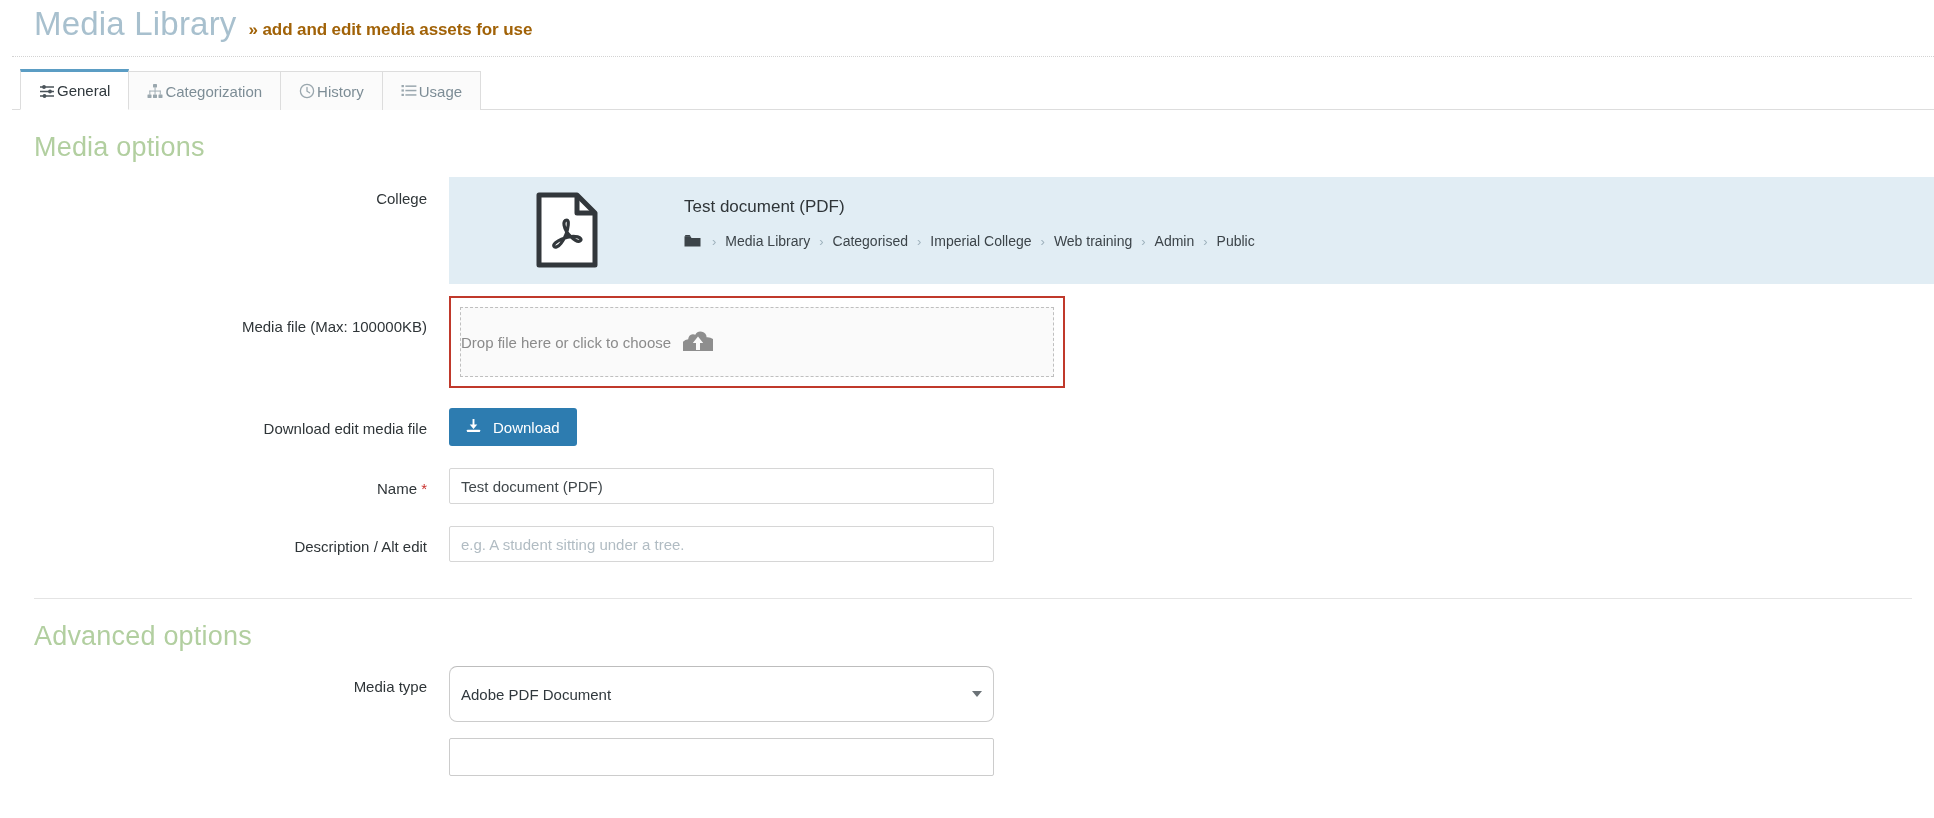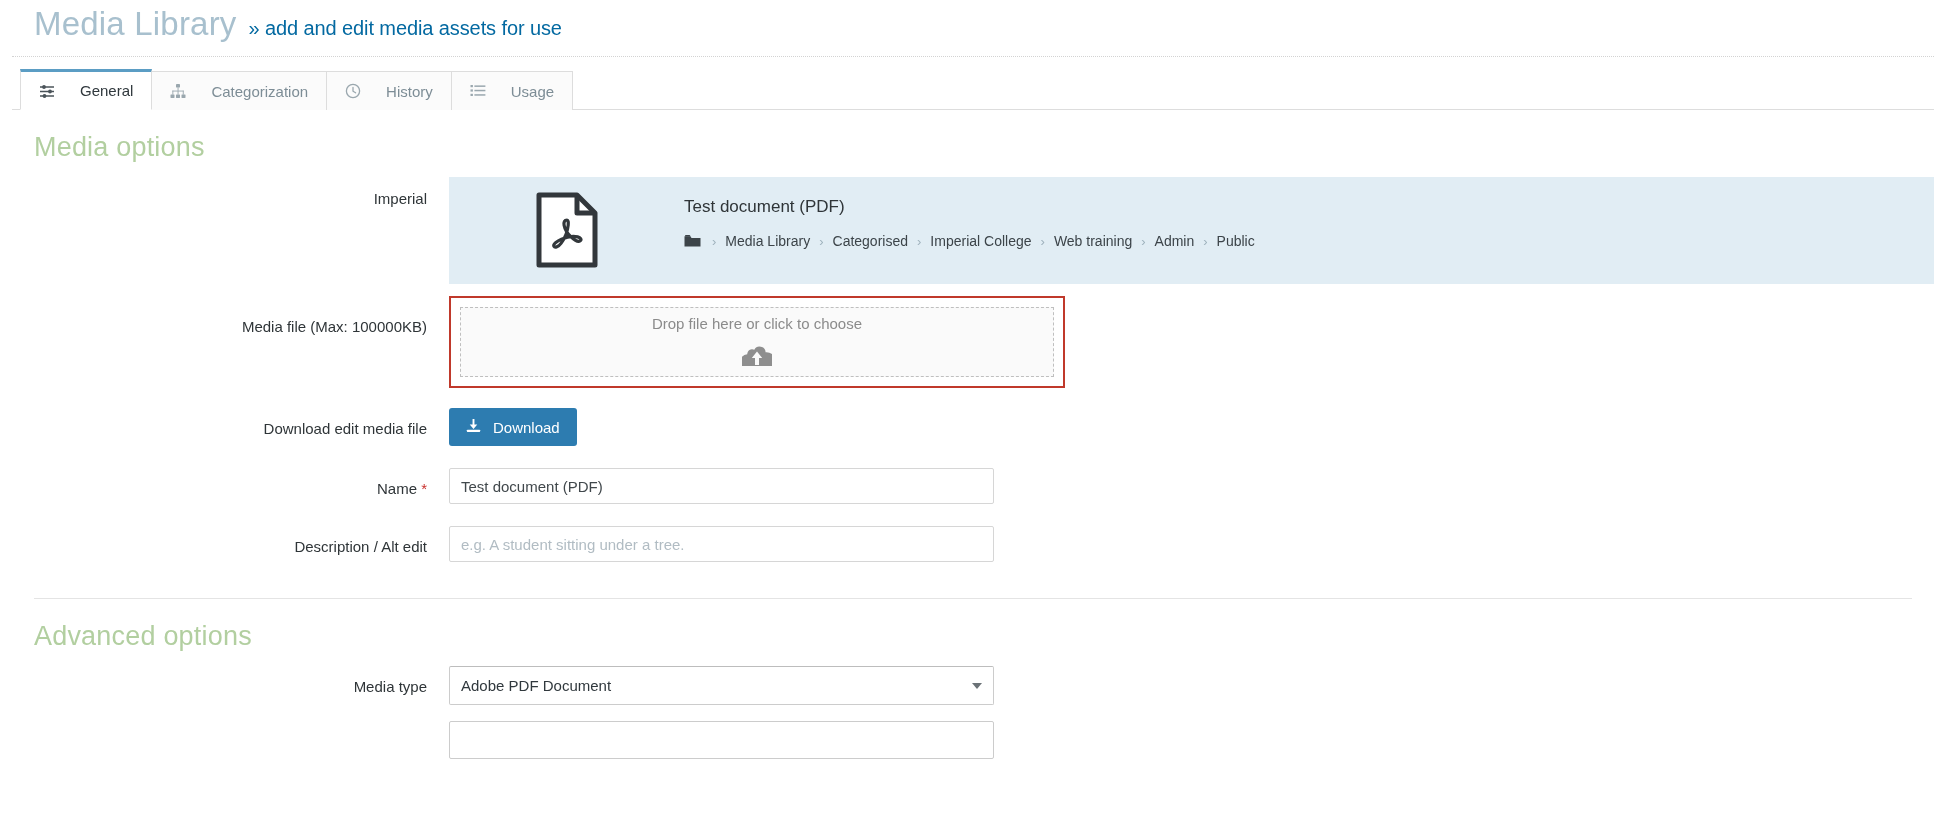--- a/index.html
+++ b/index.html
@@ -22,44 +22,44 @@
     gap: 12px;
   }
   .page-title {
     font-size: 33px;
     font-weight: 300;
     color: #a8c0ce;
     letter-spacing: .2px;
     line-height: 1.1;
   }
   .page-subtitle {
-    font-size: 20px;
-    font-weight: normal;
-    color: #0369a1;
+    font-size: 17px;
+    font-weight: bold;
+    color: #a16207;
     letter-spacing: -0.1px;
   }
   .header-rule {
     border-top: 1px dotted #d3d3d3;
     margin: 4px 0 0 0;
     width: 100%;
   }
 
   
   .tabs {
     display: flex;
     align-items: flex-end;
     padding-left: 8px;
     margin-top: 13px;
     border-bottom: 1px solid #ddd;
     height: 40px;
   }
   .tab {
     display: flex;
     align-items: center;
-    gap: 25px;
+    gap: 2px;
     height: 39px;
     padding: 0 18px;
     font-size: 15px;
     color: #7d8d96;
     border: 1px solid #ddd;
     border-bottom: none;
     background: #fbfbfb;
     position: relative;
     top: 1px;
     cursor: pointer;
@@ -144,23 +144,22 @@
     border: 2px solid #c0392b;
     padding: 9px;
     width: 616px;
     background: #fff;
   }
   .dropzone {
     border: 1px dashed #bfbfbf;
     background: #fafafa;
     height: 70px;
     display: flex;
-    flex-direction: column;
     align-items: center;
-    justify-content: center;
+    justify-content: flex-start;
     gap: 12px;
     cursor: pointer;
   }
   .dropzone-text { font-size: 15px; color: #8b8b8b; }
   .cloud-icon { color: #8e8e8e; display: block; }
   .dropzone-label { padding-top: 22px; }
 
   
   .download-row { margin-top: 20px; }
   .download-label { padding-top: 12px; }
@@ -197,24 +196,24 @@
 
   .divider {
     border-top: 1px solid #e4e4e4;
     margin: 36px 22px 0 22px;
   }
 
   
   .select-wrap { position: relative; width: 545px; }
   .select-input {
     width: 545px;
-    height: 39px;
+    height: 56px;
     border: 1px solid #ccc;
     border-top-color: #bdbdbd;
-    border-radius: 2px;
+    border-radius: 8px;
     background: #fff;
     font-size: 15px;
     color: #30383d;
     padding: 0 30px 0 11px;
     display: flex;
     align-items: center;
     cursor: pointer;
   }
   .select-caret {
     position: absolute;
@@ -300,21 +299,21 @@
         </svg>
       </span>
       <span>Usage</span>
     </div>
 
   </div>
 
   <div class="section-heading">Media options</div>
 
   <div class="form-row preview-row">
-    <div class="form-label preview-label">Imperial</div>
+    <div class="form-label preview-label">College</div>
     <div class="preview-panel">
       <div class="pdf-icon-wrap">
         <svg width="64" height="78" viewBox="0 0 64 78" fill="none">
           <path d="M4 4 h38 l18 18 v52 H4 Z" stroke="#32373b" stroke-width="5" stroke-linejoin="round" fill="#fff"></path>
           <path d="M42 4 v18 h18" stroke="#32373b" stroke-width="5" stroke-linejoin="round" fill="none"></path>
           <path d="M32 29 c-2.6 0 -3.4 2.4 -2.9 5.2 c0.6 3.4 3.6 8.6 7.2 12 c3.3 3.2 7.2 5 9 3.6 c1.5 -1.2 0.3 -3.2 -2.6 -3.9 c-4.3 -1 -11 0 -16.2 2.2 c-5.3 2.3 -8.6 5.4 -7.6 7.2 c1 1.8 4.6 0.5 7.3 -3.2 c3.2 -4.3 6.4 -12.3 7 -18 c0.3 -3 -0.1 -5.1 -1.2 -5.1 Z" stroke="#32373b" stroke-width="3.2" stroke-linejoin="round" fill="none"></path>
         </svg>
       </div>
       <div class="preview-meta">
         <div class="preview-title">Test document (PDF)</div>

